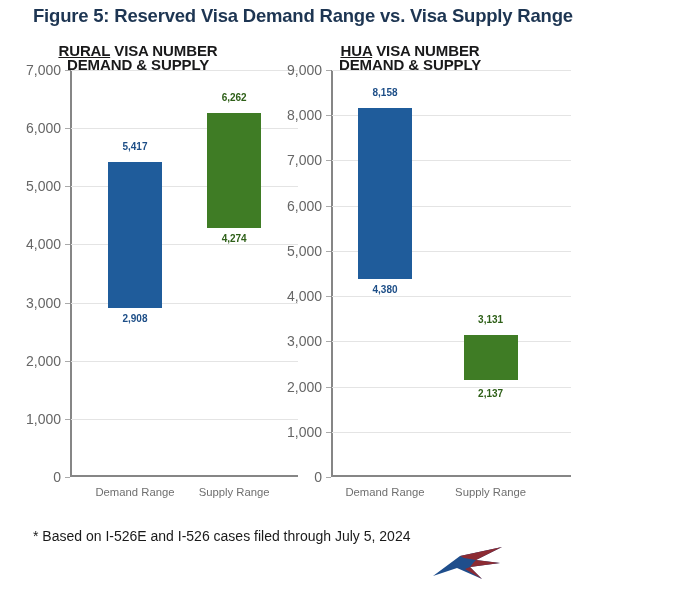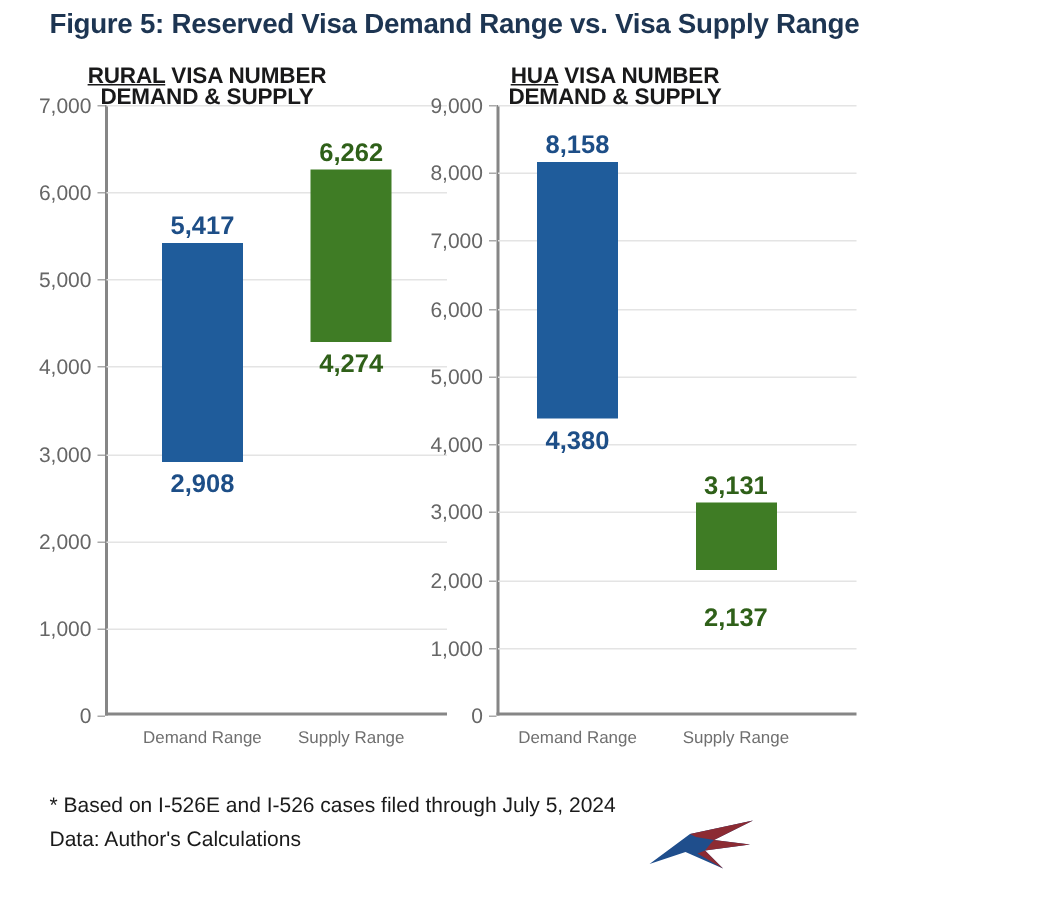--- a/index.html
+++ b/index.html
@@ -110,21 +110,21 @@
 
   .bar {
     position: absolute;
     box-sizing: border-box;
   }
   .bar.blue  { background: #1f5c9b; }
   .bar.green { background: #3f7c25; }
 
   .bar-label {
     position: absolute;
-    font-size: 17px;
+    font-size: 10px;
     font-weight: bold;
     white-space: nowrap;
     transform: translateX(-50%);
   }
   .bar-label.blue  { color: #1d4e87; }
   .bar-label.green { color: #2f6019; }
   .bar-label.top    { }
   .bar-label.bottom { }
 
   .xlabel {
@@ -259,28 +259,27 @@
       <div class="ylabel" style="top: 45.2222px;">8,000</div>
       <div class="gridline" style="top: 0px;"></div>
       <div class="tick" style="top: 0px;"></div>
       <div class="ylabel" style="top: 0px;">9,000</div>
       <div class="bar blue" style="left: 27px; top: 38.0771px; width: 54px; height: 170.85px; background: rgb(31, 92, 155);"></div>
       <div class="bar-label top blue" style="left: 54px; top: 17.0771px;">8,158</div>
       <div class="bar-label bottom blue" style="left: 54px; top: 213.927px;">4,380</div>
       <div class="xlabel" style="left: 54px;">Demand Range</div>
       <div class="bar green" style="left: 132.6px; top: 265.409px; width: 54px; height: 44.9509px; background: rgb(63, 124, 37);"></div>
       <div class="bar-label top green" style="left: 159.6px; top: 244.409px;">3,131</div>
-      <div class="bar-label bottom green" style="left: 159.6px; top: 332px;">2,137</div>
+      <div class="bar-label bottom green" style="left: 159.6px; top: 318px;">2,137</div>
       <div class="xlabel" style="left: 159.6px;">Supply Range</div>
     </div>
 </div>
 
 <div id="footer-notes">
   <div>* Based on I-526E and I-526 cases filed through July 5, 2024</div>
-  <div>Data: Author's Calculations</div>
 </div>
 
 <div id="logo">
   <svg width="74" height="40" viewBox="0 0 74 40">
     <polygon points="3,33 30,13 72,4 46,17 70,20 40,24 52,36 27,25" fill="#1f4e8c"></polygon>
     <polygon points="30,13 72,4 46,17 34,15" fill="#8c2b33"></polygon>
     <polygon points="46,17 70,20 40,24 44,19" fill="#8c2b33"></polygon>
     <polygon points="40,24 52,36 35,26" fill="#8c2b33"></polygon>
   </svg>
 </div>

